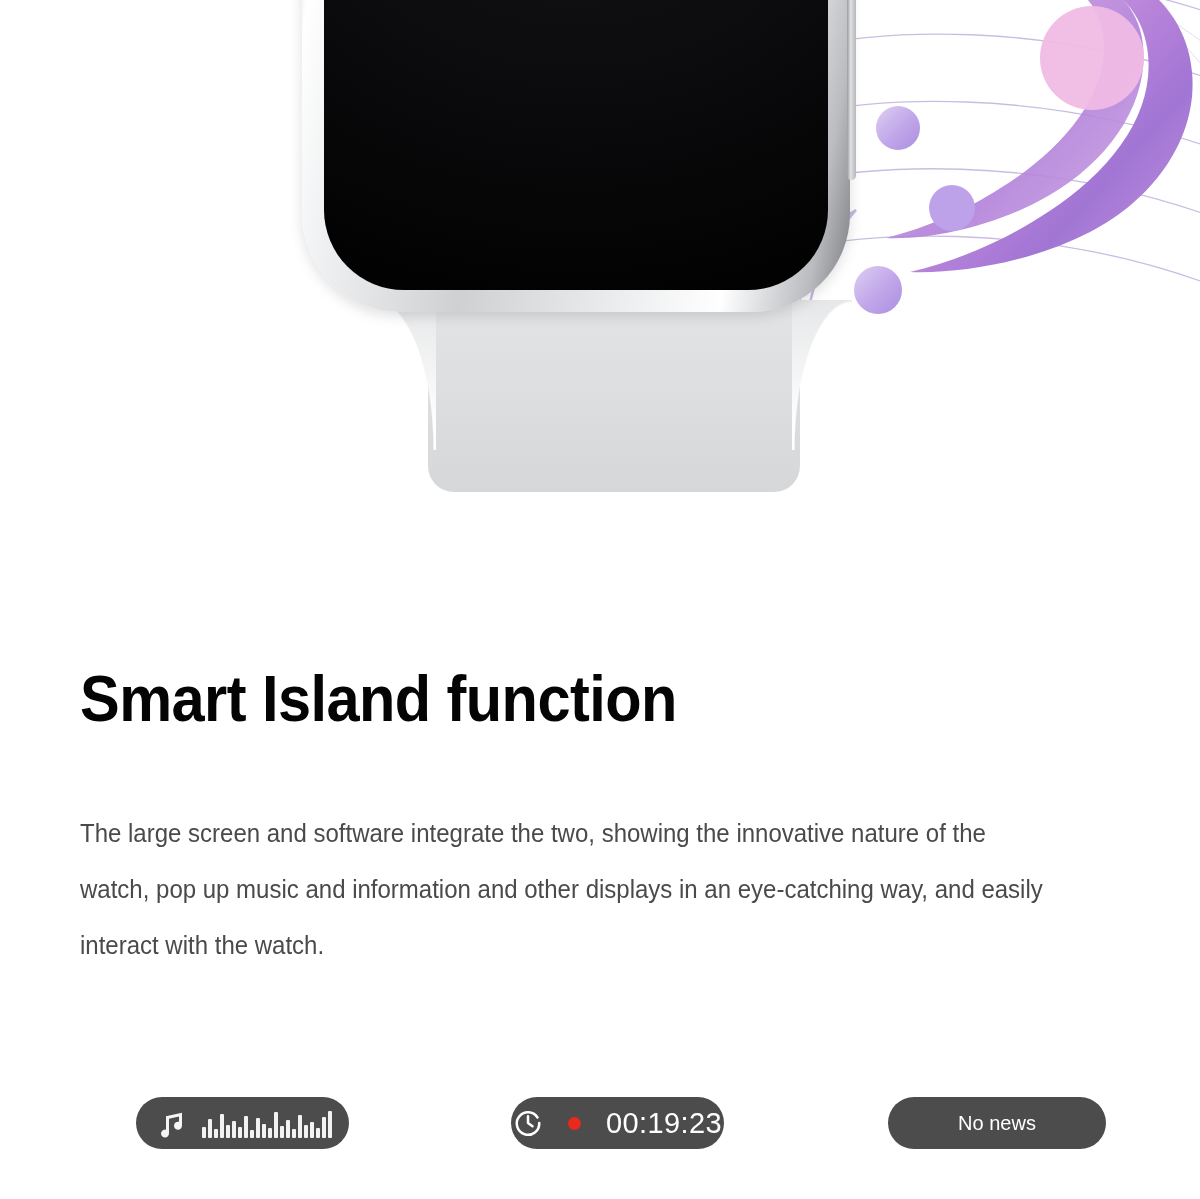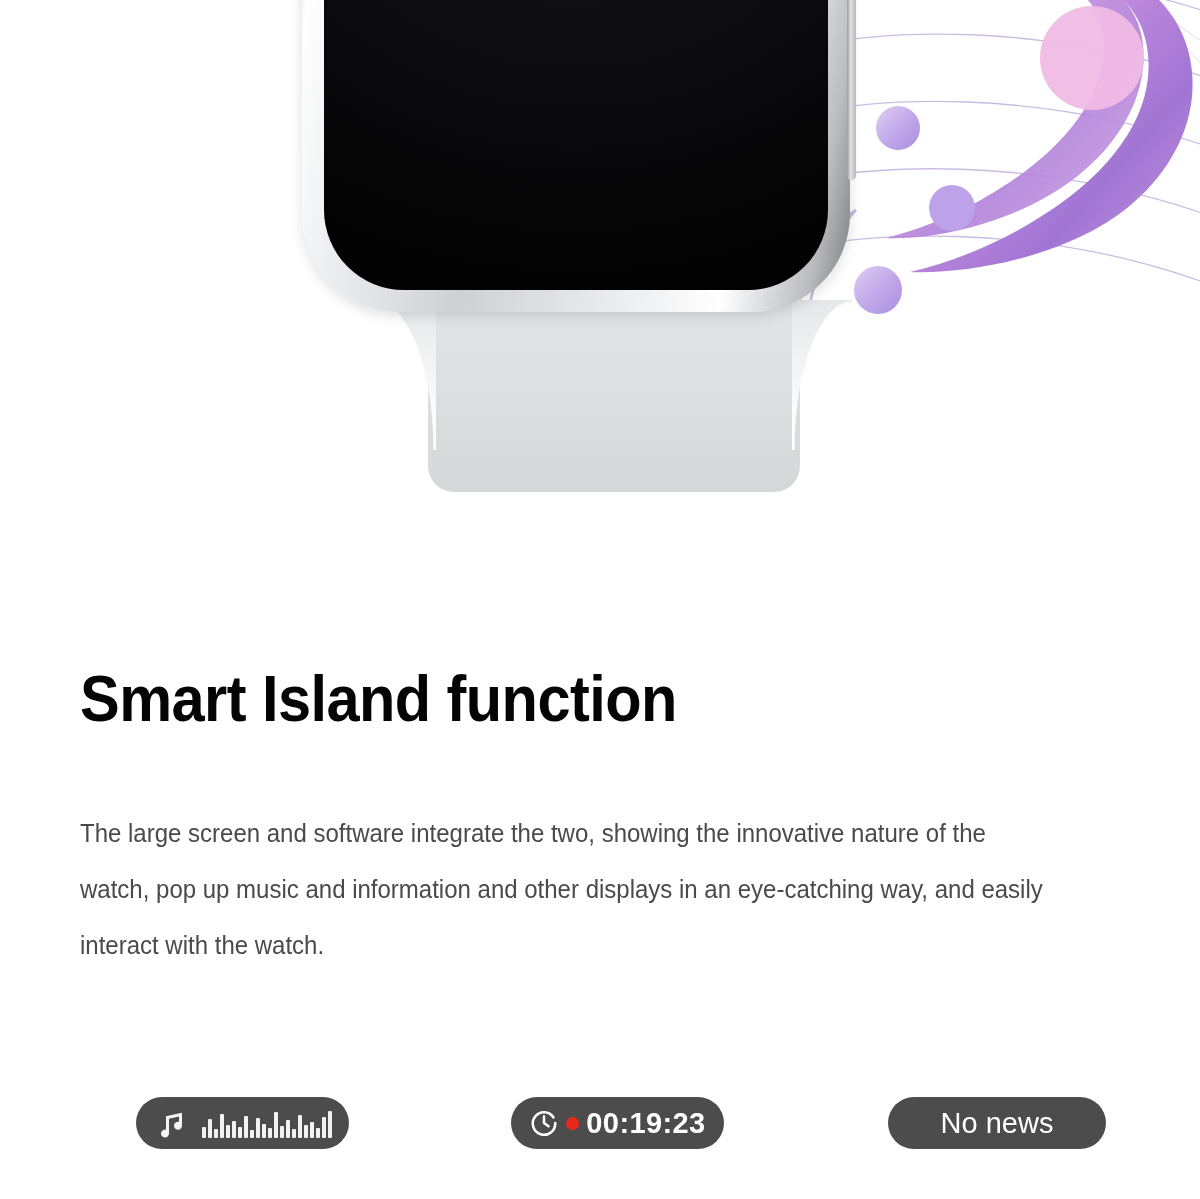--- a/index.html
+++ b/index.html
@@ -111,38 +111,38 @@
   }
   .pill {
     position:absolute;
     height:52px;
     border-radius:26px;
     background:#4c4c4c;
     display:flex; align-items:center;
     color:#fff;
   }
   #pill-music { left:136px; top:2px; width:213px; padding-left:22px; gap:14px; }
-  #pill-timer { left:511px; top:2px; width:213px; justify-content:center; gap:7px;font-weight:bold; }
+  #pill-timer { left:511px; top:2px; width:213px; justify-content:center; gap:25px; }
   #pill-news  { left:888px; top:2px; width:218px; justify-content:center; }
 
   #eq-bars { display:flex; align-items:flex-end; gap:2px; height:30px; }
   .eq-bar { width:4px; background:#f2f2f2; border-radius:1px; }
 
   #record-dot{
     width:13px; height:13px; border-radius:50%;
     background:#e8291c;
     flex:0 0 auto;
   }
   #timer-value{
     font-size:29px;
     letter-spacing:.4px;
     font-family:"Liberation Sans", sans-serif;
   }
   #news-label{
-    font-size:29px;
+    font-size:20px;
     font-family:"Liberation Sans", sans-serif;
   }
 </style>
 </head>
 <body>
 
 <svg id="music-deco" viewBox="0 0 400 420" xmlns="http://www.w3.org/2000/svg">
   <defs>
     <linearGradient id="clefGrad" x1="0" y1="0" x2="1" y2="1">
       <stop offset="0%" stop-color="#f2bde4"></stop>

